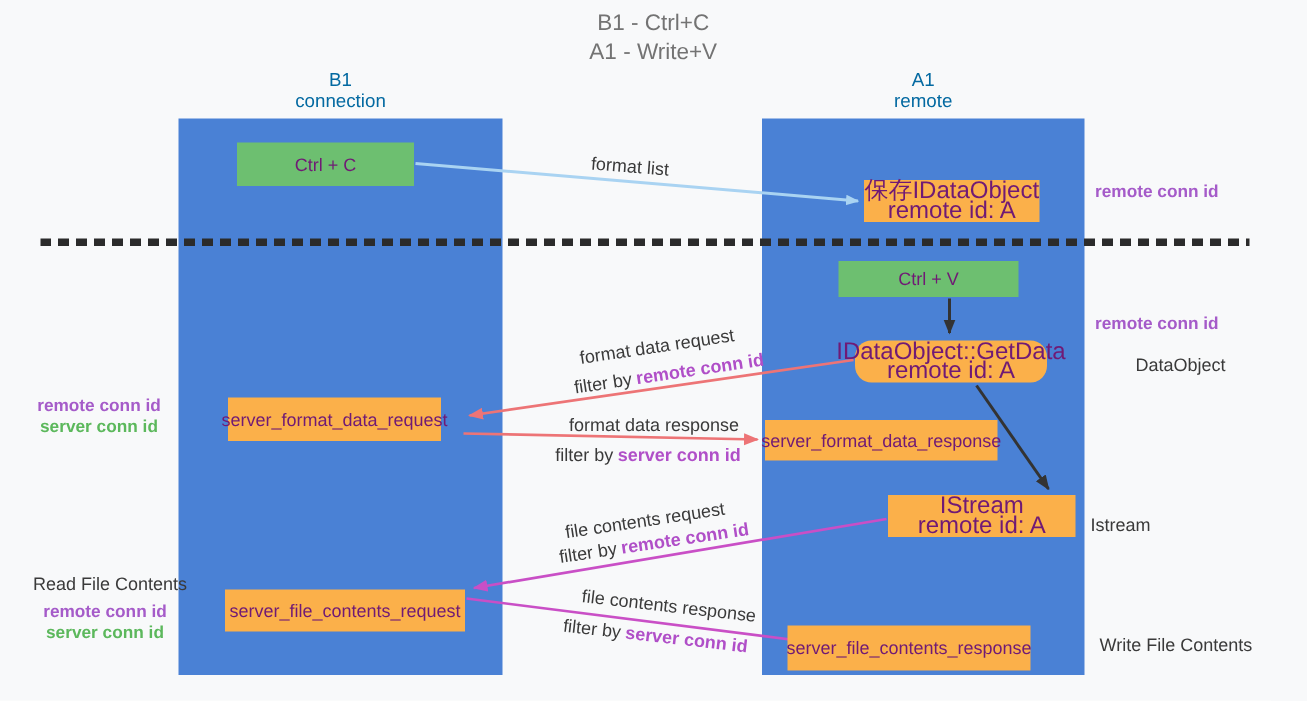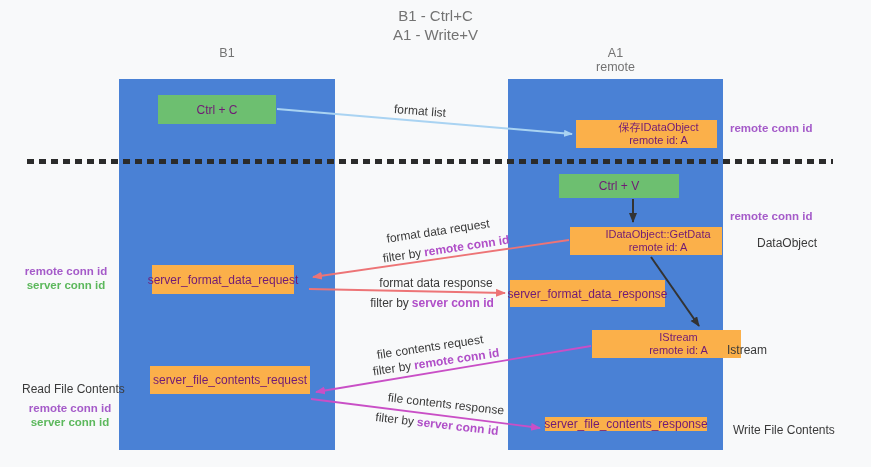--- a/index.html
+++ b/index.html
@@ -9,39 +9,39 @@
     background:#f8f9fa;
     font-family:"Liberation Sans", sans-serif;
     overflow:hidden;
   }
   .title{
     position:absolute;left:0;top:6px;width:871px;
     text-align:center;color:#737373;font-size:15px;line-height:19px;
   }
   .lane-header{
     position:absolute;top:46px;text-align:center;
-    color:#737373;font-size:12.5px;line-height:14px;
+    color:#0369a1;font-size:12.5px;line-height:14px;
   }
   .lane-header.left{left:119px;width:216px;}
   .lane-header.right{left:508px;width:215px;}
   .lane{
     position:absolute;top:79px;height:371px;
     background:#4a81d5;z-index:1;
   }
   .lane.left{left:119px;width:216px;}
   .lane.right{left:508px;width:215px;}
   .node{
     position:absolute;z-index:3;
     display:flex;align-items:center;justify-content:center;
     color:#701a75;text-align:center;white-space:nowrap;
   }
   .node.green{background:#6dbf70;}
   .node.orange{background:#fbb04a;}
   .node.one-line{font-size:12px;}
-  .node.two-line{font-size:11px;line-height:13px;padding-left:24px;}
+  .node.two-line{font-size:16px;line-height:13px;}
   .dashed-line{
     position:absolute;left:27px;top:159px;width:806px;height:5px;z-index:4;
     background:repeating-linear-gradient(90deg,#2b2b2b 0 7px,transparent 7px 12px);
   }
   .arrows{position:absolute;left:0;top:0;z-index:2;}
   .flow-label{
     position:absolute;z-index:5;white-space:nowrap;
     color:#3a3a3a;font-size:12px;
     transform:translate(-50%,-50%);
   }
@@ -56,20 +56,21 @@
 
 <div class="canvas">
 
   <div class="title">
     <div>B1 - Ctrl+C</div>
     <div>A1 - Write+V</div>
   </div>
 
   <div class="lane-header left">
     <div>B1</div>
+    <div>connection</div>
   </div>
   <div class="lane-header right">
     <div>A1</div>
     <div>remote</div>
   </div>
 
   <div class="lane left"></div>
   <div class="lane right"></div>
 
   <svg class="arrows" width="871" height="467">
@@ -106,21 +107,21 @@
     <div>
       <div>保存IDataObject</div>
       <div>remote id: A</div>
     </div>
   </div>
 
   <div class="node green one-line" style="left:559px;top:174px;width:120px;height:24px;">
     <span>Ctrl + V</span>
   </div>
 
-  <div class="node orange two-line" style="left:570px;top:227px;width:128px;height:28px;">
+  <div class="node orange two-line" style="left:570px;top:227px;width:128px;height:28px;border-radius:11px;">
     <div>
       <div>IDataObject::GetData</div>
       <div>remote id: A</div>
     </div>
   </div>
 
   <div class="node orange one-line" style="left:152px;top:265px;width:142px;height:29px;">
     <span>server_format_data_request</span>
   </div>
 
@@ -128,25 +129,25 @@
     <span>server_format_data_response</span>
   </div>
 
   <div class="node orange two-line" style="left:592px;top:330px;width:125px;height:28px;">
     <div>
       <div>IStream</div>
       <div>remote id: A</div>
     </div>
   </div>
 
-  <div class="node orange one-line" style="left:150px;top:366px;width:160px;height:28px;">
+  <div class="node orange one-line" style="left:150px;top:393px;width:160px;height:28px;">
     <span>server_file_contents_request</span>
   </div>
 
-  <div class="node orange one-line" style="left:545px;top:417px;width:162px;height:14px;">
+  <div class="node orange one-line" style="left:525px;top:417px;width:162px;height:30px;">
     <span>server_file_contents_response</span>
   </div>
 
   <div class="flow-label" style="left:420px;top:111px;transform:translate(-50%,-50%) rotate(4.5deg);">format list</div>
 
   <div class="flow-label" style="left:438px;top:231px;transform:translate(-50%,-50%) rotate(-8.5deg);">format data request</div>
   <div class="flow-label" style="left:446px;top:249px;transform:translate(-50%,-50%) rotate(-8.5deg);">
     <span>filter by</span><span class="hl">remote conn id</span>
   </div>
 

